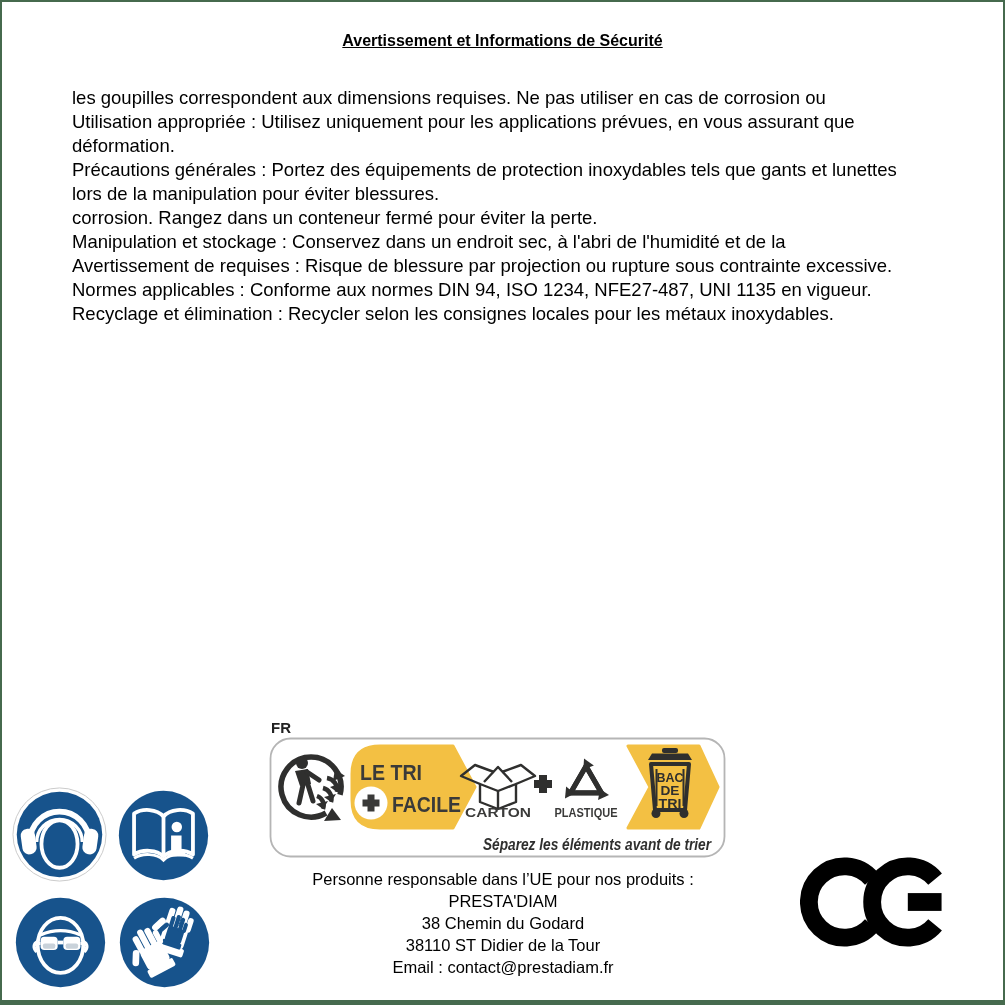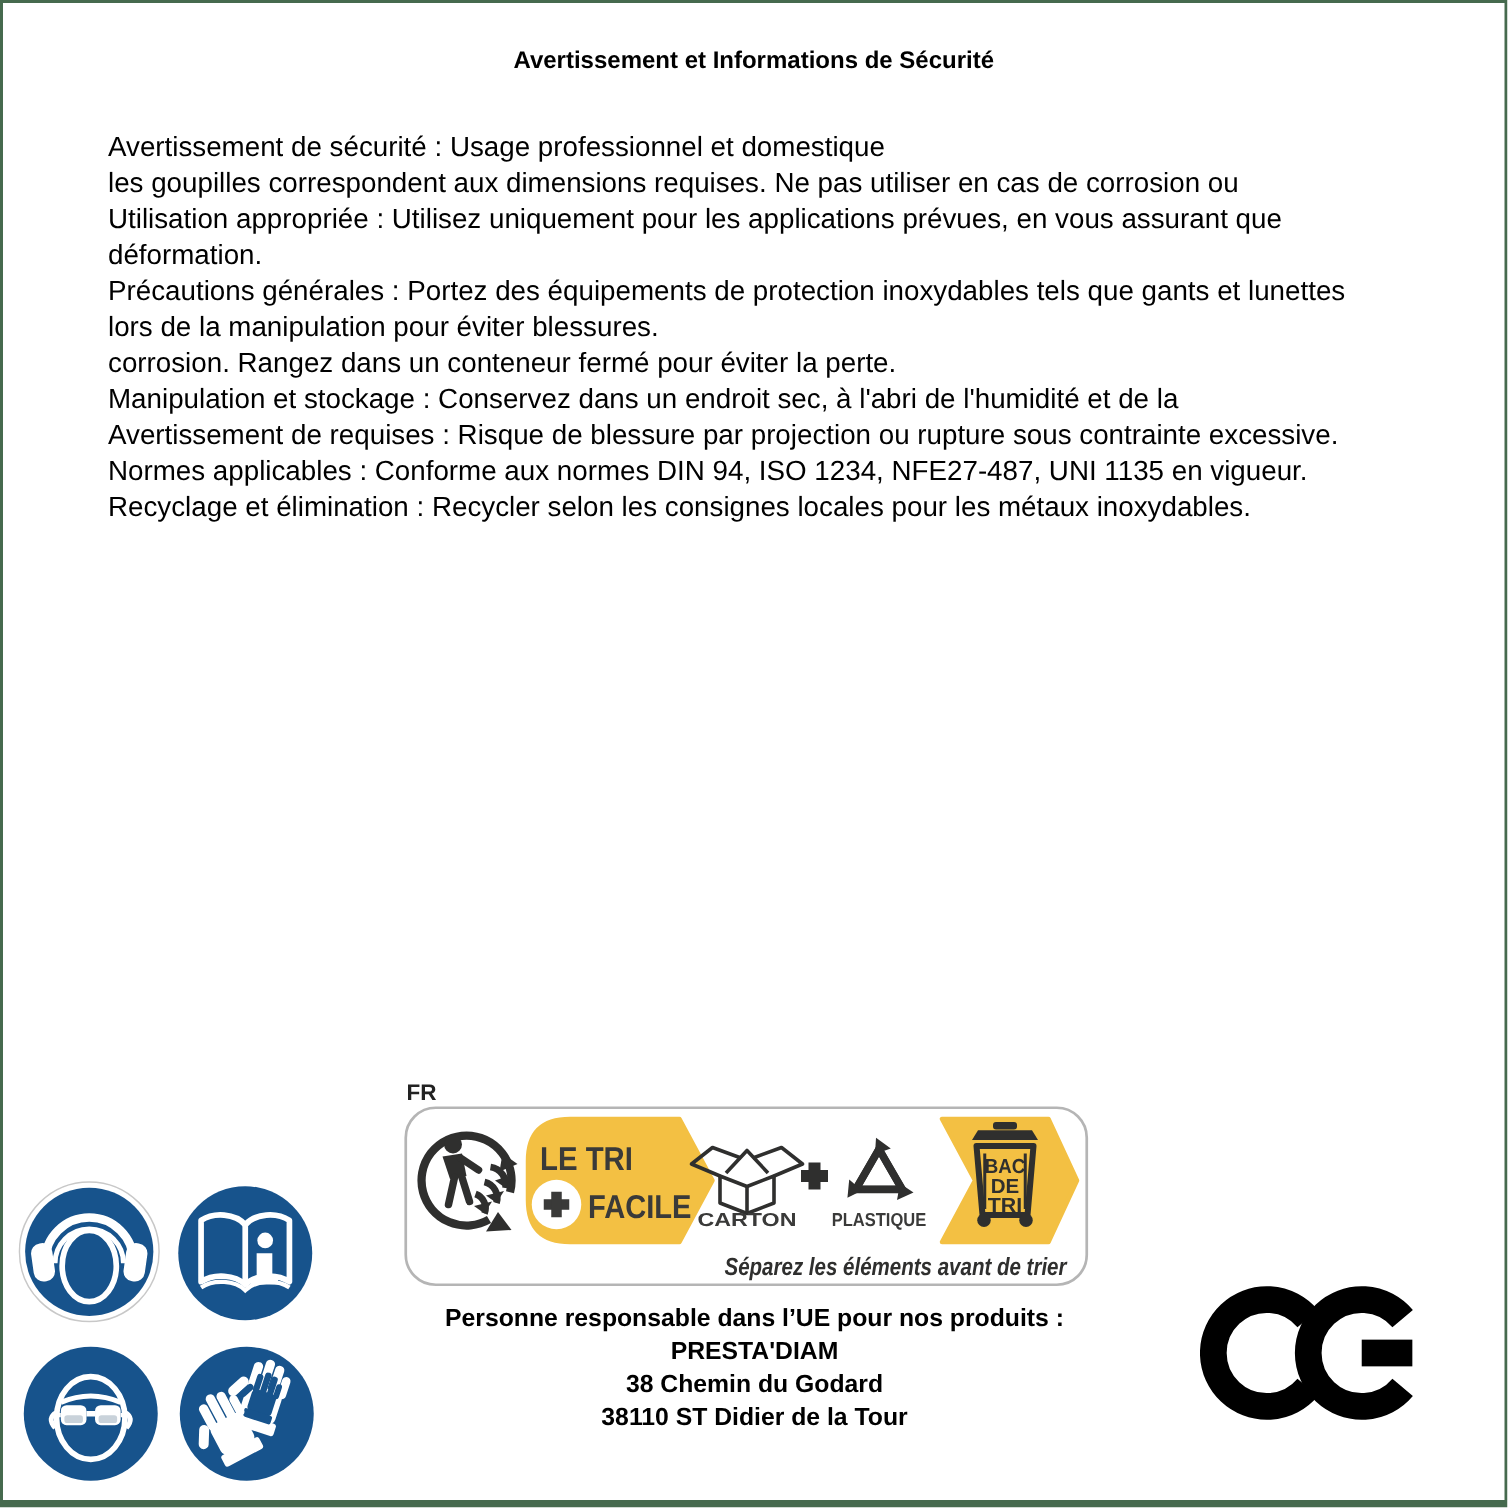--- a/index.html
+++ b/index.html
@@ -10,51 +10,50 @@
     background:#fff;
     border:2px solid #466a4e;
     border-bottom-width:5px;
     font-family:"Liberation Sans",sans-serif;
     color:#000;
     overflow:hidden;
   }
   .title{
     position:absolute;top:30px;left:0;right:0;
     text-align:center;
-    font-size:16px;font-weight:bold;
+    font-size:16px;font-weight:bold;text-decoration:underline;
   }
   .body-text{
     position:absolute;left:70px;top:84px;width:900px;
     font-size:18.5px;line-height:24px;
     white-space:nowrap;
   }
   .icon-grid{position:absolute;left:10px;top:785px;width:200px;height:210px;}
   .mand-icon{position:absolute;width:95px;height:95px;}
   .mand-icon.i1{left:0;top:0;}
   .mand-icon.i2{left:104px;top:1px;}
   .mand-icon.i3{left:1px;top:108px;}
   .mand-icon.i4{left:105px;top:108px;}
   .triman{position:absolute;left:266px;top:712px;width:460px;height:146px;}
   .triman svg, .mand-icon svg, .ce svg{display:block;width:100%;height:100%;}
   .address{
     position:absolute;left:246px;top:866px;width:510px;
-    text-align:center;font-weight:bold;font-size:16.5px;line-height:22px;
+    text-align:center;font-weight:normal;font-size:16.5px;line-height:22px;
   }
   .ce{position:absolute;left:798px;top:853px;width:150px;height:94px;}
   svg text{font-family:"Liberation Sans",sans-serif;}
 </style>
 </head>
 <body>
 
 <div class="page">
 
   <div class="title">Avertissement et Informations de Sécurité</div>
 
   <div class="body-text">
-    <div>Avertissement de sécurité : Usage professionnel et domestique</div>
     <div>les goupilles correspondent aux dimensions requises. Ne pas utiliser en cas de corrosion ou</div>
     <div>Utilisation appropriée : Utilisez uniquement pour les applications prévues, en vous assurant que</div>
     <div>déformation.</div>
     <div>Précautions générales : Portez des équipements de protection inoxydables tels que gants et lunettes</div>
     <div>lors de la manipulation pour éviter blessures.</div>
     <div>corrosion. Rangez dans un conteneur fermé pour éviter la perte.</div>
     <div>Manipulation et stockage : Conservez dans un endroit sec, à l'abri de l'humidité et de la</div>
     <div>Avertissement de requises : Risque de blessure par projection ou rupture sous contrainte excessive.</div>
     <div>Normes applicables : Conforme aux normes DIN 94, ISO 1234, NFE27-487, UNI 1135 en vigueur.</div>
     <div>Recyclage et élimination : Recycler selon les consignes locales pour les métaux inoxydables.</div>
@@ -198,20 +197,21 @@
 
       <text x="443" y="136" font-size="16.5" font-weight="bold" font-style="italic" fill="#2f2f2e" text-anchor="end" textLength="228" lengthAdjust="spacingAndGlyphs">Séparez les éléments avant de trier</text>
     </svg>
   </div>
 
   <div class="address">
     <div>Personne responsable dans l’UE pour nos produits :</div>
     <div>PRESTA'DIAM</div>
     <div>38 Chemin du Godard</div>
     <div>38110 ST Didier de la Tour</div>
+    <div>Email : contact@prestadiam.fr</div>
   </div>
 
   <div class="ce">
     <svg viewBox="0 0 160 100">
       <path d="M76.6,25.6 A38,38 0 1 0 76.6,74.4" fill="none" stroke="#000" stroke-width="19"></path>
       <path d="M144.1,25.6 A38,38 0 1 0 144.1,74.4" fill="none" stroke="#000" stroke-width="19"></path>
       <rect x="115" y="40.5" width="36" height="19" fill="#000"></rect>
     </svg>
   </div>
 

